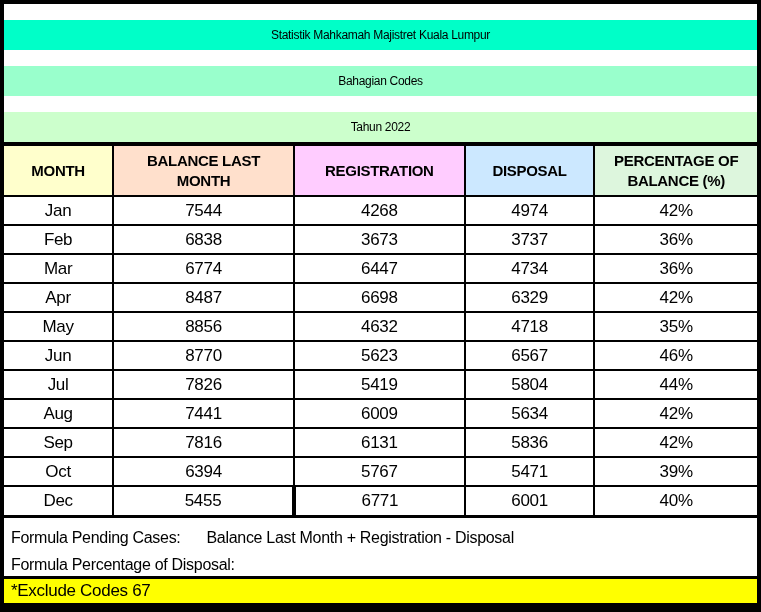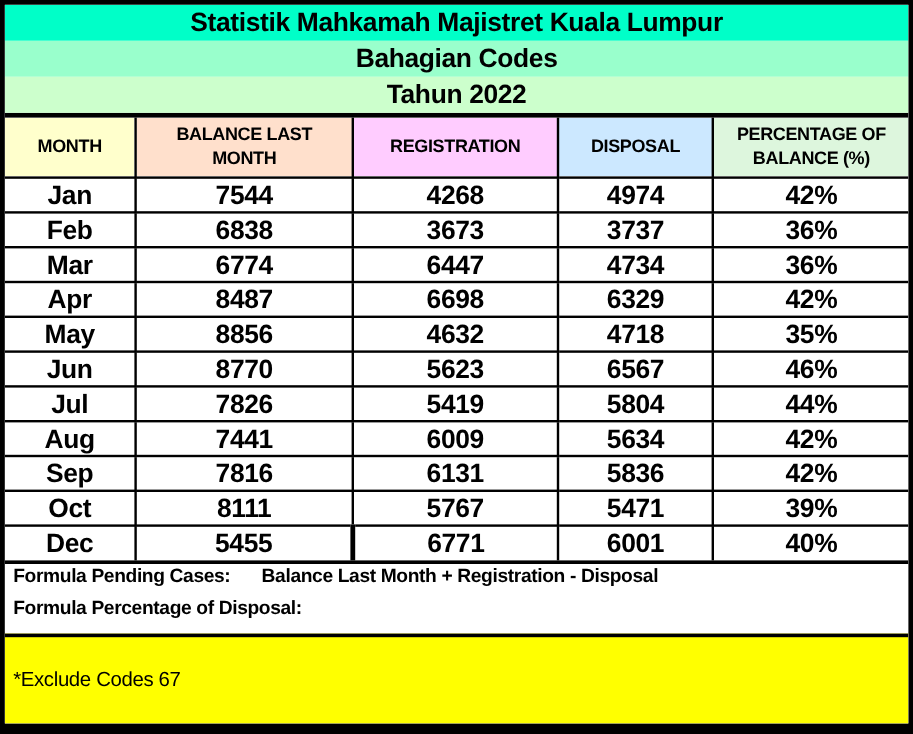--- a/index.html
+++ b/index.html
@@ -17,21 +17,21 @@
     display: flex;
     flex-direction: column;
     overflow: hidden;
     background: #fff;
   }
   
   .title-block { border-bottom: 4px solid #000; flex: 0 0 auto; }
   .title {
     height: 30px;
     display: flex; align-items: center; justify-content: center;
-    font-weight: bold; font-size: 22px; letter-spacing: -0.3px;
+    font-weight: normal; font-size: 12px; letter-spacing: -0.3px; margin-top: 16px;
   }
   .t1 { background: var(--title-1-bg); }
   .t2 { background: var(--title-2-bg); }
   .t3 { background: var(--title-3-bg); }
   
   table.stats {
     width: 100%; border-collapse: collapse; table-layout: fixed;
     flex: 0 0 auto;
   }
   table.stats th, table.stats td {
@@ -47,37 +47,36 @@
   table.stats th {
     height: 50px; font-size: 15px; font-weight: bold;
     line-height: 1.3; padding: 0 14px;
   }
   thead th:nth-child(1) { background: var(--col-month-bg); }
   thead th:nth-child(2) { background: var(--col-balance-bg); }
   thead th:nth-child(3) { background: var(--col-registration-bg); }
   thead th:nth-child(4) { background: var(--col-disposal-bg); }
   thead th:nth-child(5) { background: var(--col-percentage-bg); }
   table.stats td {
-    height: 29px; font-size: 22px; font-weight: bold; background: #fff;
+    height: 29px; font-size: 17px; font-weight: normal; background: #fff;
     padding: 0;
   }
   table.stats td.selected { border-left-width: 4px; }
   
   .footnotes {
     border-top: 3px solid #000;
     flex: 0 0 auto;
     padding: 2px 0;
   }
   .footnote {
     height: 27px;
-    display: flex; align-items: flex-start;
+    display: flex; align-items: flex-end;
     padding-left: 7px; gap: 26px;
     font-size: 16px; letter-spacing: -0.3px;
     white-space: nowrap;
-    font-weight: bold;
   }
   
   .note {
     border-top: 3px solid #000;
     flex: 1 1 auto;
     background: var(--note-bg);
     display: flex; align-items: center;
     padding-left: 7px;
     font-size: 17px; letter-spacing: -0.3px;
   }
@@ -169,21 +168,21 @@
         </tr>
         <tr>
           <td>Sep</td>
           <td>7816</td>
           <td>6131</td>
           <td>5836</td>
           <td>42%</td>
         </tr>
         <tr>
           <td>Oct</td>
-          <td>8111</td>
+          <td>6394</td>
           <td>5767</td>
           <td>5471</td>
           <td>39%</td>
         </tr>
         <tr>
           <td>Dec</td>
           <td>5455</td>
           <td class="selected">6771</td>
           <td>6001</td>
           <td>40%</td>

